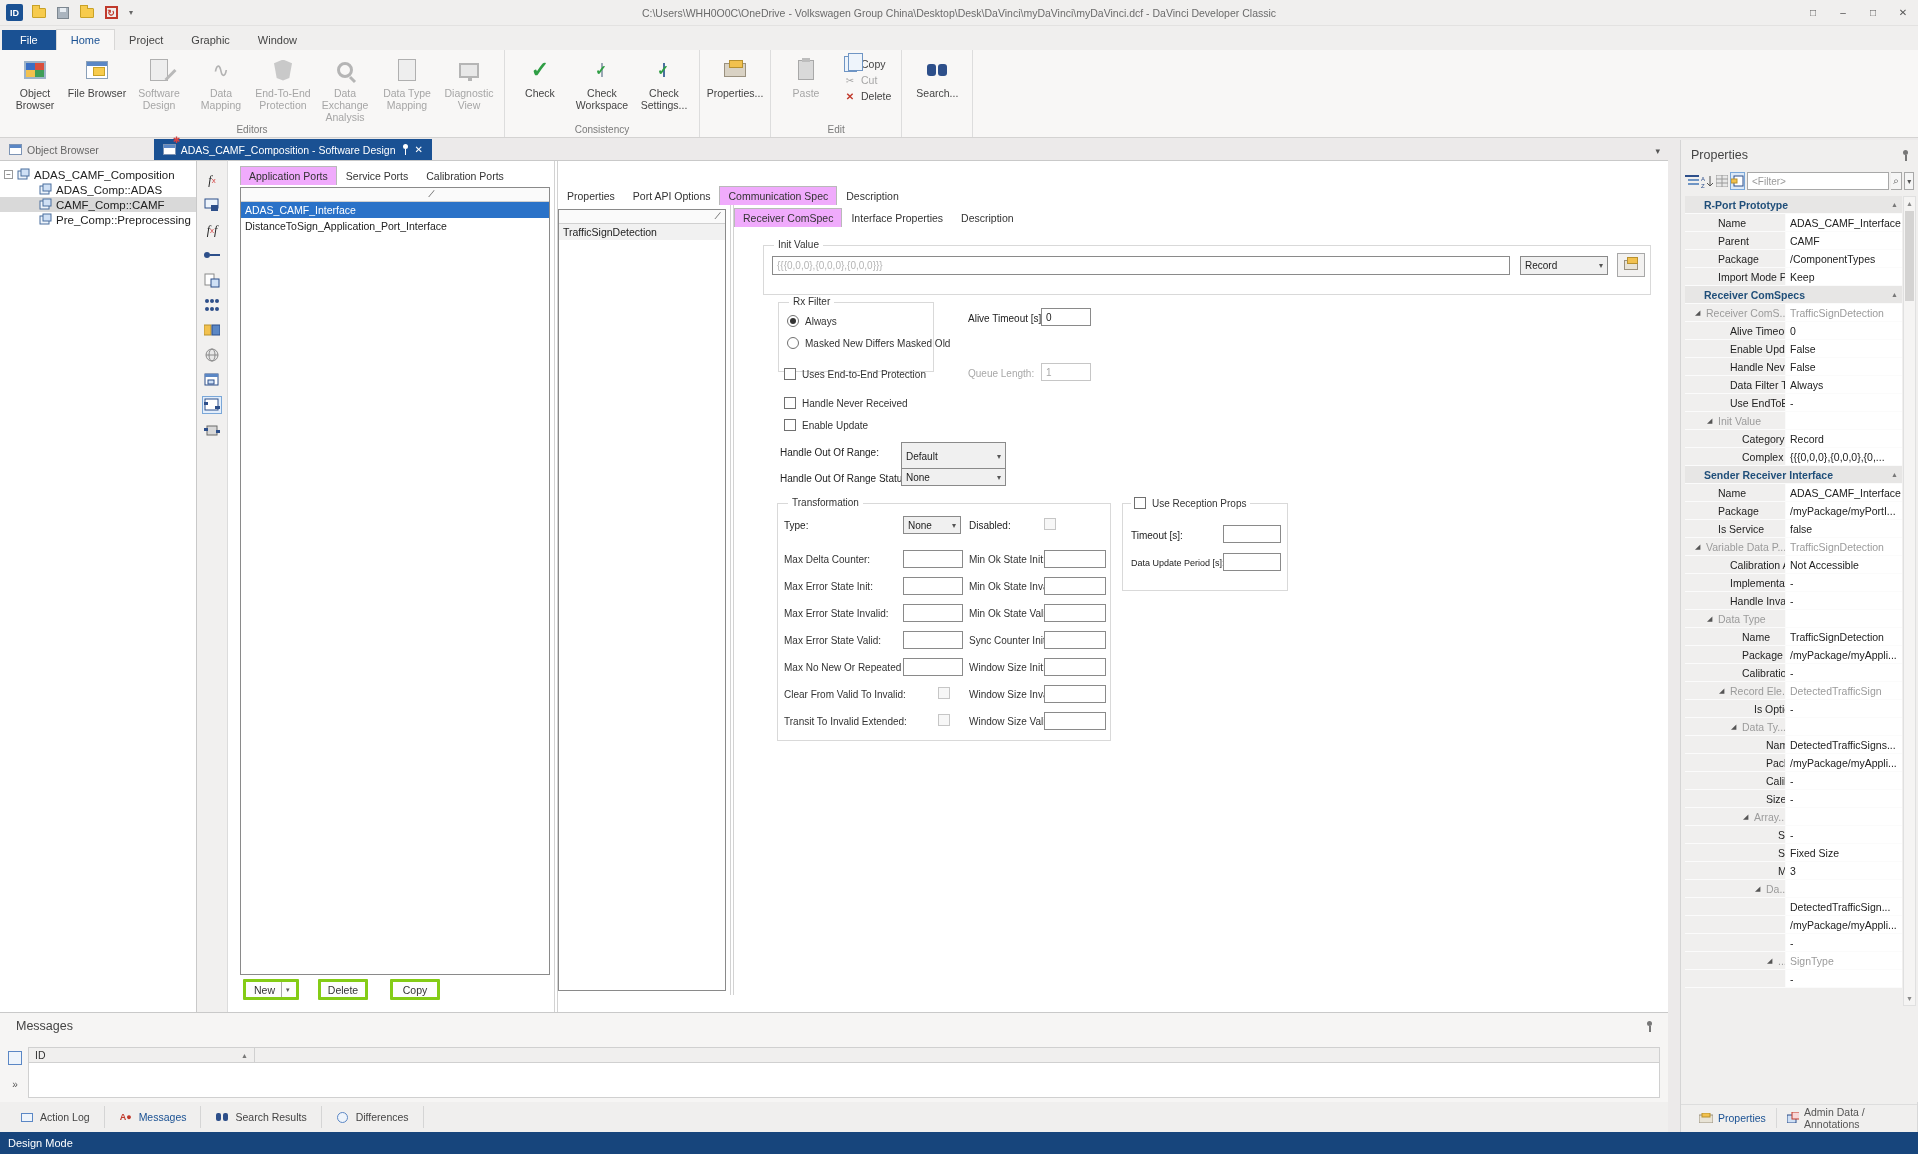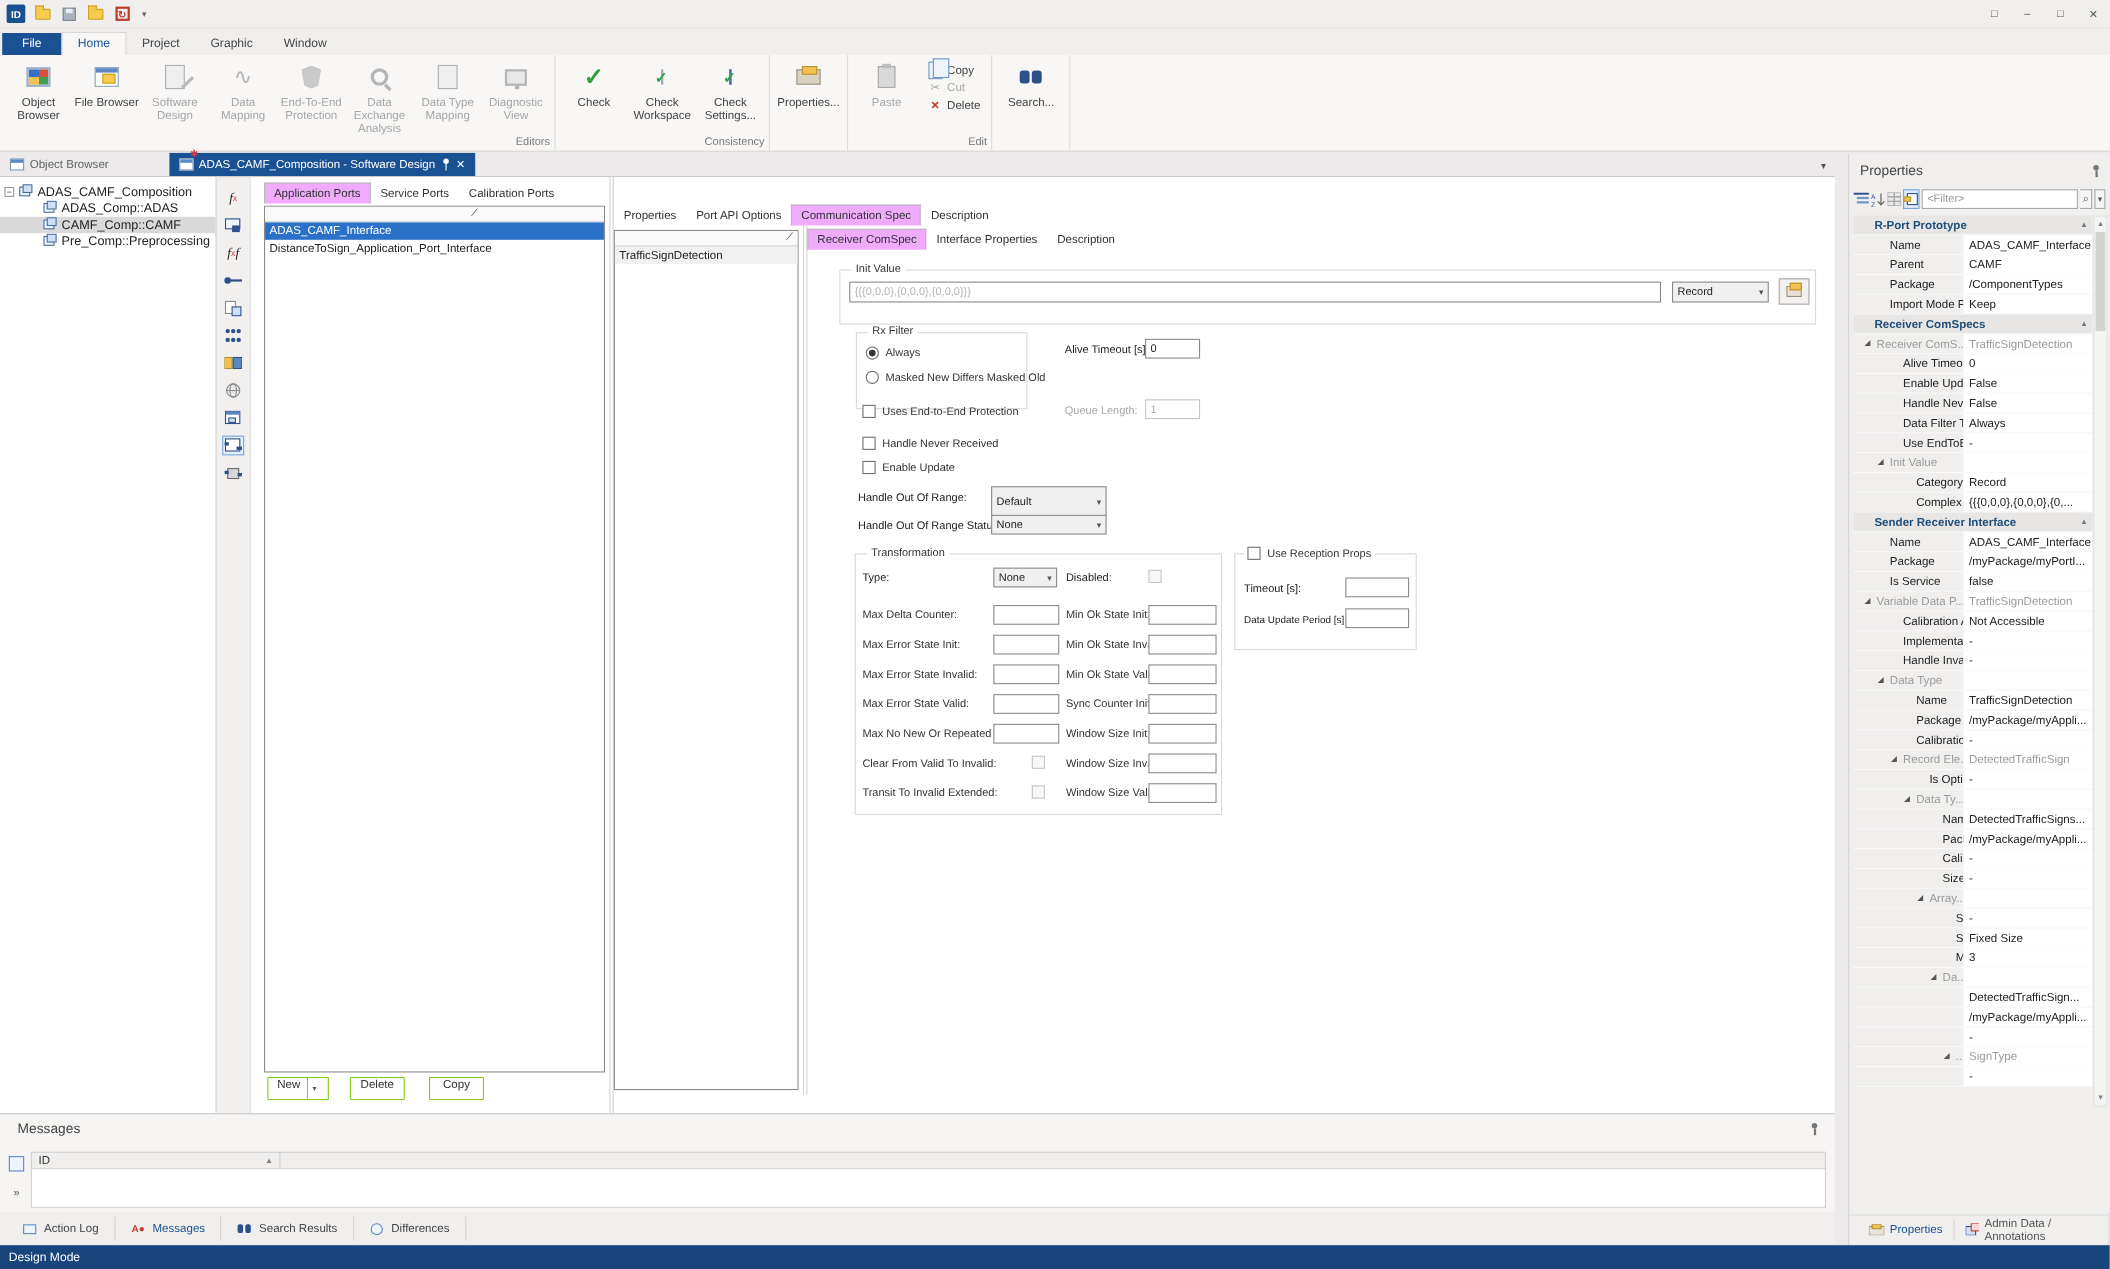--- a/index.html
+++ b/index.html
@@ -24,21 +24,21 @@
   
   #menubar{position:absolute;left:0;top:26px;width:1918px;height:24px;background:#f0efee;display:flex;align-items:flex-end;padding-left:2px;}
   .mtab{padding:4px 14px;font-size:11px;color:#444;cursor:default;}
   .mtab.file-tab{background:#1a5193;color:#fff;padding:4px 18px;}
   .mtab.active{background:#f8f7f6;color:#1a5193;border:1px solid #d8d7d6;border-bottom:none;}
 
   
   #ribbon{position:absolute;left:0;top:50px;width:1918px;height:88px;background:#f8f7f6;border-bottom:1px solid #d4d3d2;display:flex;align-items:stretch;}
   .rgroup{display:flex;flex-direction:column;border-right:1px solid #ddd;padding:2px 4px 0 4px;}
   .rbtns{display:flex;flex:1;align-items:flex-start;}
-  .rglabel{text-align:right;font-size:10px;color:#7a7a7a;padding:1px 0 2px 0;}
+  .rglabel{text-align:center;font-size:10px;color:#7a7a7a;padding:1px 0 2px 0;}
   .rbtn{width:62px;min-height:66px;display:flex;flex-direction:column;align-items:center;padding-top:3px;border-radius:2px;}
   .rbtn .ric{width:30px;height:30px;display:flex;align-items:center;justify-content:center;margin-bottom:2px;}
   .rbtn .rlabel{font-size:10.5px;color:#444;text-align:center;line-height:12px;width:62px;}
   .rbtn.disabled .rlabel{color:#a6a6a6;}
   .smallcol{display:flex;flex-direction:column;justify-content:flex-start;padding-top:4px;}
   .sbtn{display:flex;align-items:center;gap:4px;padding:2px 6px;font-size:10.5px;color:#444;border-radius:2px;}
   .sbtn.disabled{color:#a6a6a6;}
   
   .shape-quad{width:22px;height:18px;border:2px solid #9db3c8;background:conic-gradient(#d94f3d 0 25%,#3f9e57 0 50%,#f2c14e 0 75%,#3a6fc4 0);}
   .shape-window{width:22px;height:18px;border:1px solid #8aa0b8;background:#fff;position:relative;}
@@ -105,21 +105,21 @@
   #spec-tabs{left:330px;top:24px;}
   .cs-tabs{display:flex;align-items:flex-end;height:21px;margin-top:1px;}
 
   .listbox{position:absolute;background:#fff;border:1px solid #8a8a8a;}
   .list-head{height:14px;border-bottom:1px solid #d0d0d0;background:#fafafa;position:relative;}
   .sortg{position:absolute;top:0;font-size:10px;font-style:italic;color:#555;}
   .lrow{height:16px;line-height:16px;padding:0 4px;font-size:10.5px;white-space:nowrap;overflow:hidden;color:#222;}
   .lrow.sel{background:#2a72c8;color:#fff;}
   .lrow.shade{background:#f1f1f1;}
 
-  .wbtn{position:absolute;height:21px;background:#fdfdfd;border:1px solid #84cc16;font-size:10.5px;color:#333;display:flex;align-items:flex-start;justify-content:center;border-radius:1px;}
+  .wbtn{position:absolute;height:21px;background:#fdfdfd;border:3px solid #84cc16;font-size:10.5px;color:#333;display:flex;align-items:center;justify-content:center;border-radius:1px;}
   .wbtn .split{border-left:1px solid #a8a8a8;height:100%;display:flex;align-items:center;padding:0 4px;font-size:7px;color:#555;margin-left:6px;}
 
   .vsplit{position:absolute;width:4px;border-left:1px solid #d2d2d2;border-right:1px solid #d2d2d2;}
 
   
   #cs{position:absolute;left:506px;top:44px;width:920px;height:791px;font-size:10px;}
   .gbox{position:absolute;border:1px solid #d9d9d9;}
   .glabel{position:absolute;top:-7px;left:10px;background:#fff;padding:0 4px;color:#333;font-size:10px;white-space:nowrap;}
   .fld{position:absolute;background:#fff;border:1px solid #8a8a8a;font-size:10px;color:#222;padding:0 4px;font-family:"Liberation Sans",sans-serif;}
   .fld.ghost{color:#b4b4b4;}
@@ -212,20 +212,21 @@
         <span class="i-save"></span>
       </span>
     <span class="ic16">
         <span class="i-folder"></span>
       </span>
     <span class="ic16">
         <span class="i-reload">↻</span>
       </span>
     <span class="qat-more">▾</span>
   </div>
+  <div id="title-text">C:\Users\WHH0O0C\OneDrive - Volkswagen Group China\Desktop\Desk\DaVinci\myDaVinci\myDaVinci.dcf - DaVinci Developer Classic</div>
   <div class="wincontrols">
     <span class="winbtn">□</span>
     <span class="winbtn">–</span>
     <span class="winbtn">□</span>
     <span class="winbtn">✕</span>
   </div>
 </div>
 
 <div id="menubar">
 

